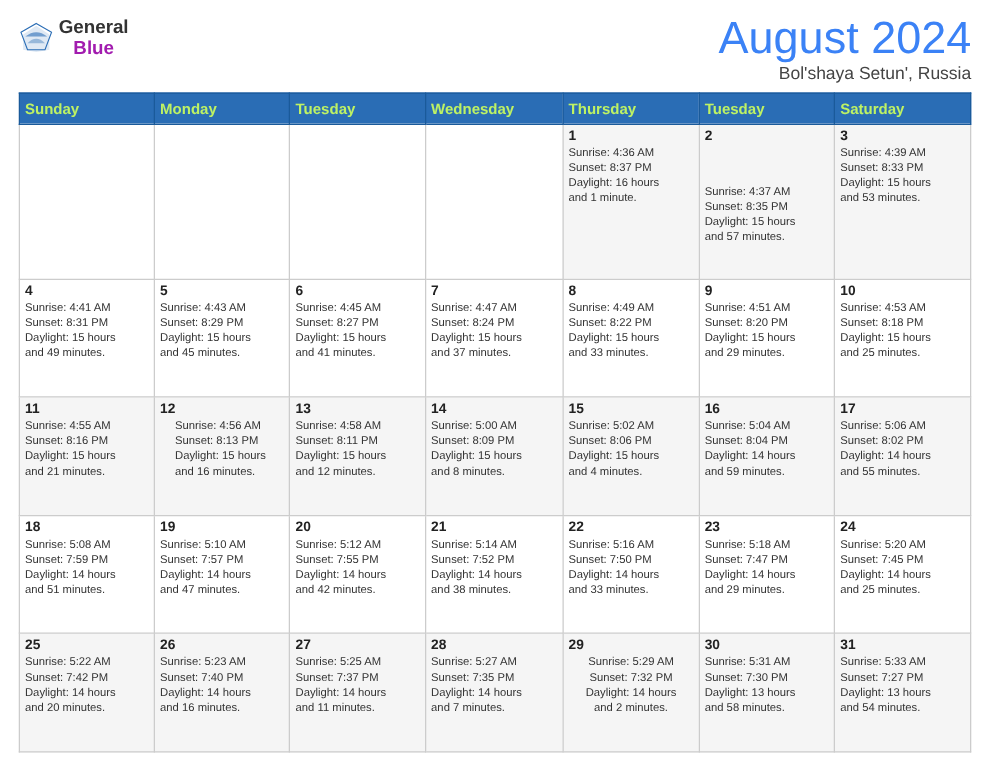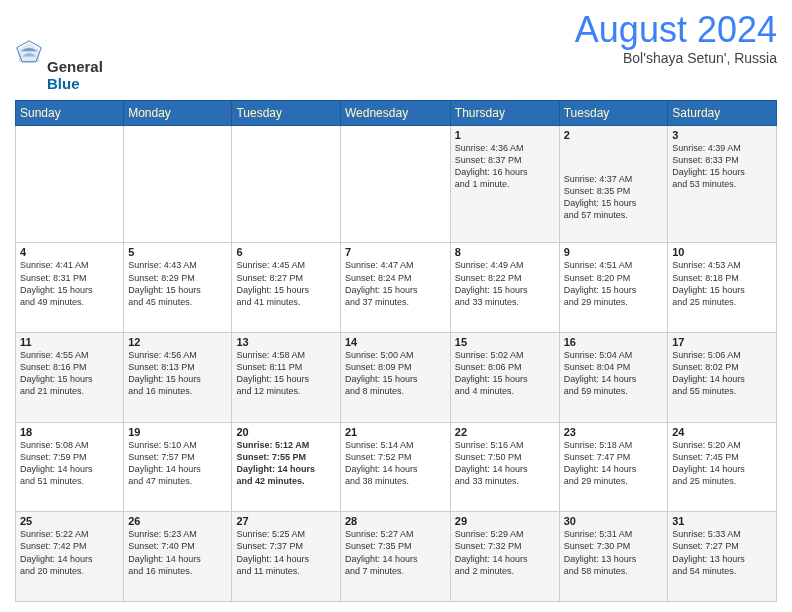--- a/index.html
+++ b/index.html
@@ -31,26 +31,26 @@
     }
     .logo-text {
       display: flex;
       flex-direction: column;
       line-height: 1.1;
     }
     .logo-general {
       font-size: 15px;
       font-weight: bold;
       color: #333;
-      margin-top: 45px;
     }
     .logo-blue {
       font-size: 15px;
       font-weight: bold;
-      color: #0369a1;
+      color: #a21caf;
+      text-align: center;
     }
     .logo-icon {
       width: 28px;
       height: 28px;
     }
     .title-area {
       text-align: right;
     }
     .month-title {
       font-size: 36px;
@@ -62,23 +62,23 @@
       font-size: 14px;
       color: #444;
     }
     .calendar {
       width: 100%;
       border-collapse: collapse;
       flex: 1;
     }
     .calendar th {
       background-color: #2a6db5;
-      color: #fef9c3;
+      color: #bef264;
       font-size: 12px;
-      font-weight: normal;
+      font-weight: bold;
       padding: 5px 4px;
       text-align: left;
       border: 1px solid #1a5a9a;
     }
     .calendar td {
       border: 1px solid #ccc;
       vertical-align: top;
       padding: 3px 4px;
       font-size: 9.5px;
       color: #222;
@@ -229,21 +229,21 @@
         <tr>
           <td>
             <span class="day-number">11</span>
             <div class="day-info" style="white-space: pre-line;">Sunrise: 4:55 AM
 Sunset: 8:16 PM
 Daylight: 15 hours
 and 21 minutes.</div>
           </td>
           <td>
             <span class="day-number">12</span>
-            <div class="day-info" style="white-space: pre-line;">Sunrise: 4:56 AM
+            <div class="day-info" style="white-space: pre-line; margin-left: 12px;">Sunrise: 4:56 AM
 Sunset: 8:13 PM
 Daylight: 15 hours
 and 16 minutes.</div>
           </td>
           <td>
             <span class="day-number">13</span>
             <div class="day-info" style="white-space: pre-line;">Sunrise: 4:58 AM
 Sunset: 8:11 PM
 Daylight: 15 hours
 and 12 minutes.</div>
@@ -287,21 +287,21 @@
           </td>
           <td>
             <span class="day-number">19</span>
             <div class="day-info" style="white-space: pre-line;">Sunrise: 5:10 AM
 Sunset: 7:57 PM
 Daylight: 14 hours
 and 47 minutes.</div>
           </td>
           <td>
             <span class="day-number">20</span>
-            <div class="day-info" style="white-space: pre-line; font-weight: bold;">Sunrise: 5:12 AM
+            <div class="day-info" style="white-space: pre-line;">Sunrise: 5:12 AM
 Sunset: 7:55 PM
 Daylight: 14 hours
 and 42 minutes.</div>
           </td>
           <td>
             <span class="day-number">21</span>
             <div class="day-info" style="white-space: pre-line;">Sunrise: 5:14 AM
 Sunset: 7:52 PM
 Daylight: 14 hours
 and 38 minutes.</div>
@@ -352,21 +352,21 @@
           </td>
           <td>
             <span class="day-number">28</span>
             <div class="day-info" style="white-space: pre-line;">Sunrise: 5:27 AM
 Sunset: 7:35 PM
 Daylight: 14 hours
 and 7 minutes.</div>
           </td>
           <td>
             <span class="day-number">29</span>
-            <div class="day-info" style="white-space: pre-line;">Sunrise: 5:29 AM
+            <div class="day-info" style="white-space: pre-line; text-align: center;">Sunrise: 5:29 AM
 Sunset: 7:32 PM
 Daylight: 14 hours
 and 2 minutes.</div>
           </td>
           <td>
             <span class="day-number">30</span>
             <div class="day-info" style="white-space: pre-line;">Sunrise: 5:31 AM
 Sunset: 7:30 PM
 Daylight: 13 hours
 and 58 minutes.</div>

